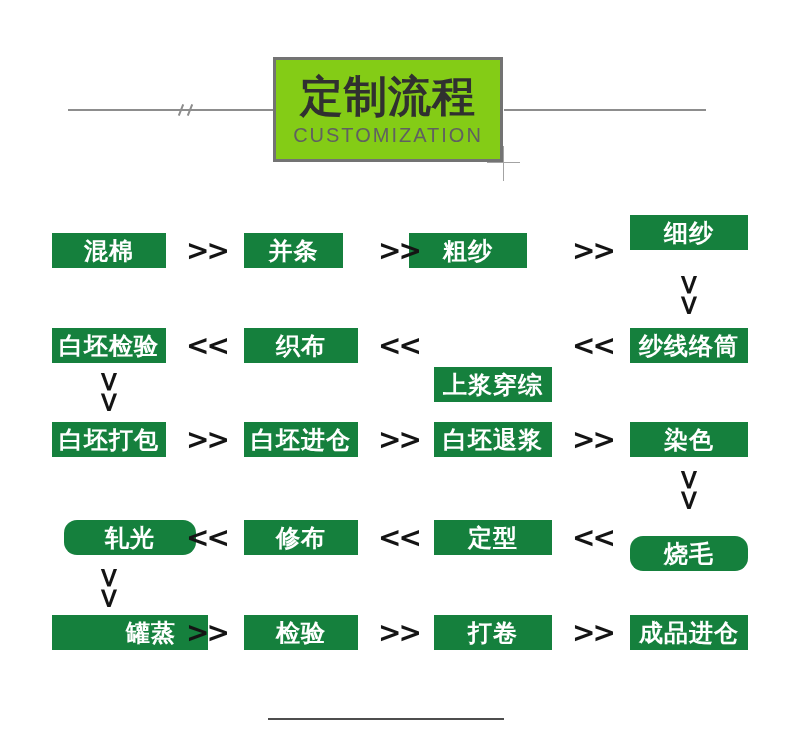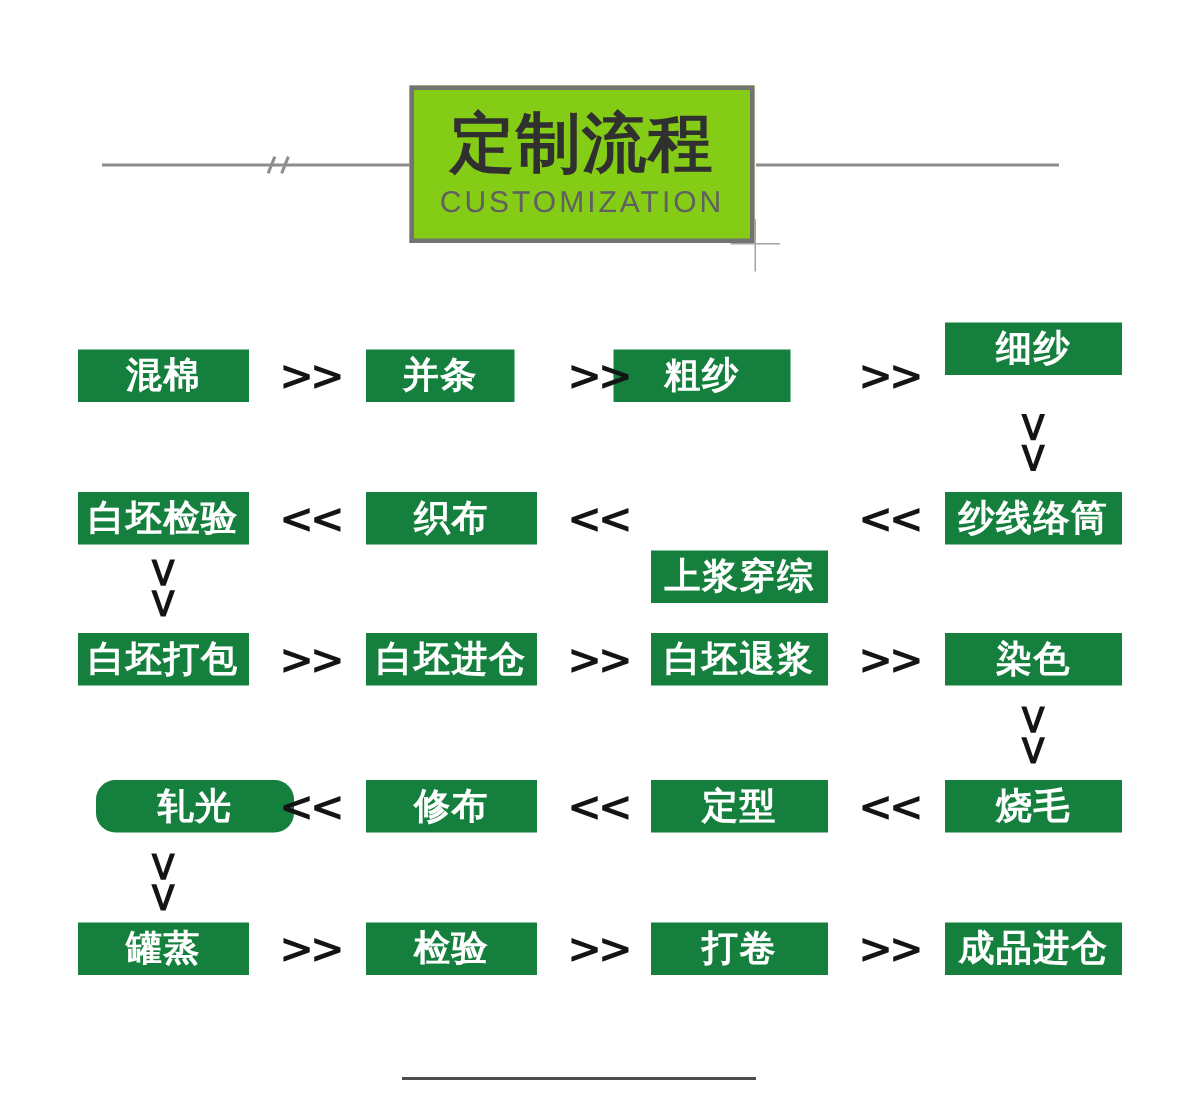--- a/index.html
+++ b/index.html
@@ -78,26 +78,26 @@
       <div class="step-box" style="left: 244px; top: 422px; width: 114px;">白坯进仓</div>
       <div class="step-box" style="left: 434px; top: 422px; width: 118px;">白坯退浆</div>
       <div class="step-box" style="left: 630px; top: 422px; width: 118px;">染色</div>
       <span class="arrow" style="left: 205px; top: 439.5px;">&gt;&gt;</span>
       <span class="arrow" style="left: 397px; top: 439.5px;">&gt;&gt;</span>
       <span class="arrow" style="left: 591px; top: 439.5px;">&gt;&gt;</span>
       <span class="arrow arrow-down" style="left: 689px; top: 487px;">&gt;&gt;</span>
       <div class="step-box" style="left: 64px; top: 520px; width: 132px; border-radius: 13px;">轧光</div>
       <div class="step-box" style="left: 244px; top: 520px; width: 114px;">修布</div>
       <div class="step-box" style="left: 434px; top: 520px; width: 118px;">定型</div>
-      <div class="step-box" style="left: 630px; top: 520px; width: 118px;">烧毛</div>
+      <div class="step-box" style="left: 630px; top: 536px; width: 118px; border-radius: 13px;">烧毛</div>
       <span class="arrow" style="left: 205px; top: 537.5px;">&lt;&lt;</span>
       <span class="arrow" style="left: 397px; top: 537.5px;">&lt;&lt;</span>
       <span class="arrow" style="left: 591px; top: 537.5px;">&lt;&lt;</span>
       <span class="arrow arrow-down" style="left: 109px; top: 585px;">&gt;&gt;</span>
-      <div class="step-box" style="left: 52px; top: 615px; width: 114px;">罐蒸</div>
+      <div class="step-box" style="left: 52px; top: 615px; width: 114px; padding-left: 42px;">罐蒸</div>
       <div class="step-box" style="left: 244px; top: 615px; width: 114px;">检验</div>
       <div class="step-box" style="left: 434px; top: 615px; width: 118px;">打卷</div>
       <div class="step-box" style="left: 630px; top: 615px; width: 118px;">成品进仓</div>
       <span class="arrow" style="left: 205px; top: 632.5px;">&gt;&gt;</span>
       <span class="arrow" style="left: 397px; top: 632.5px;">&gt;&gt;</span>
       <span class="arrow" style="left: 591px; top: 632.5px;">&gt;&gt;</span>
     </div>
 
   <div class="bottom-line"></div>
 </div>

